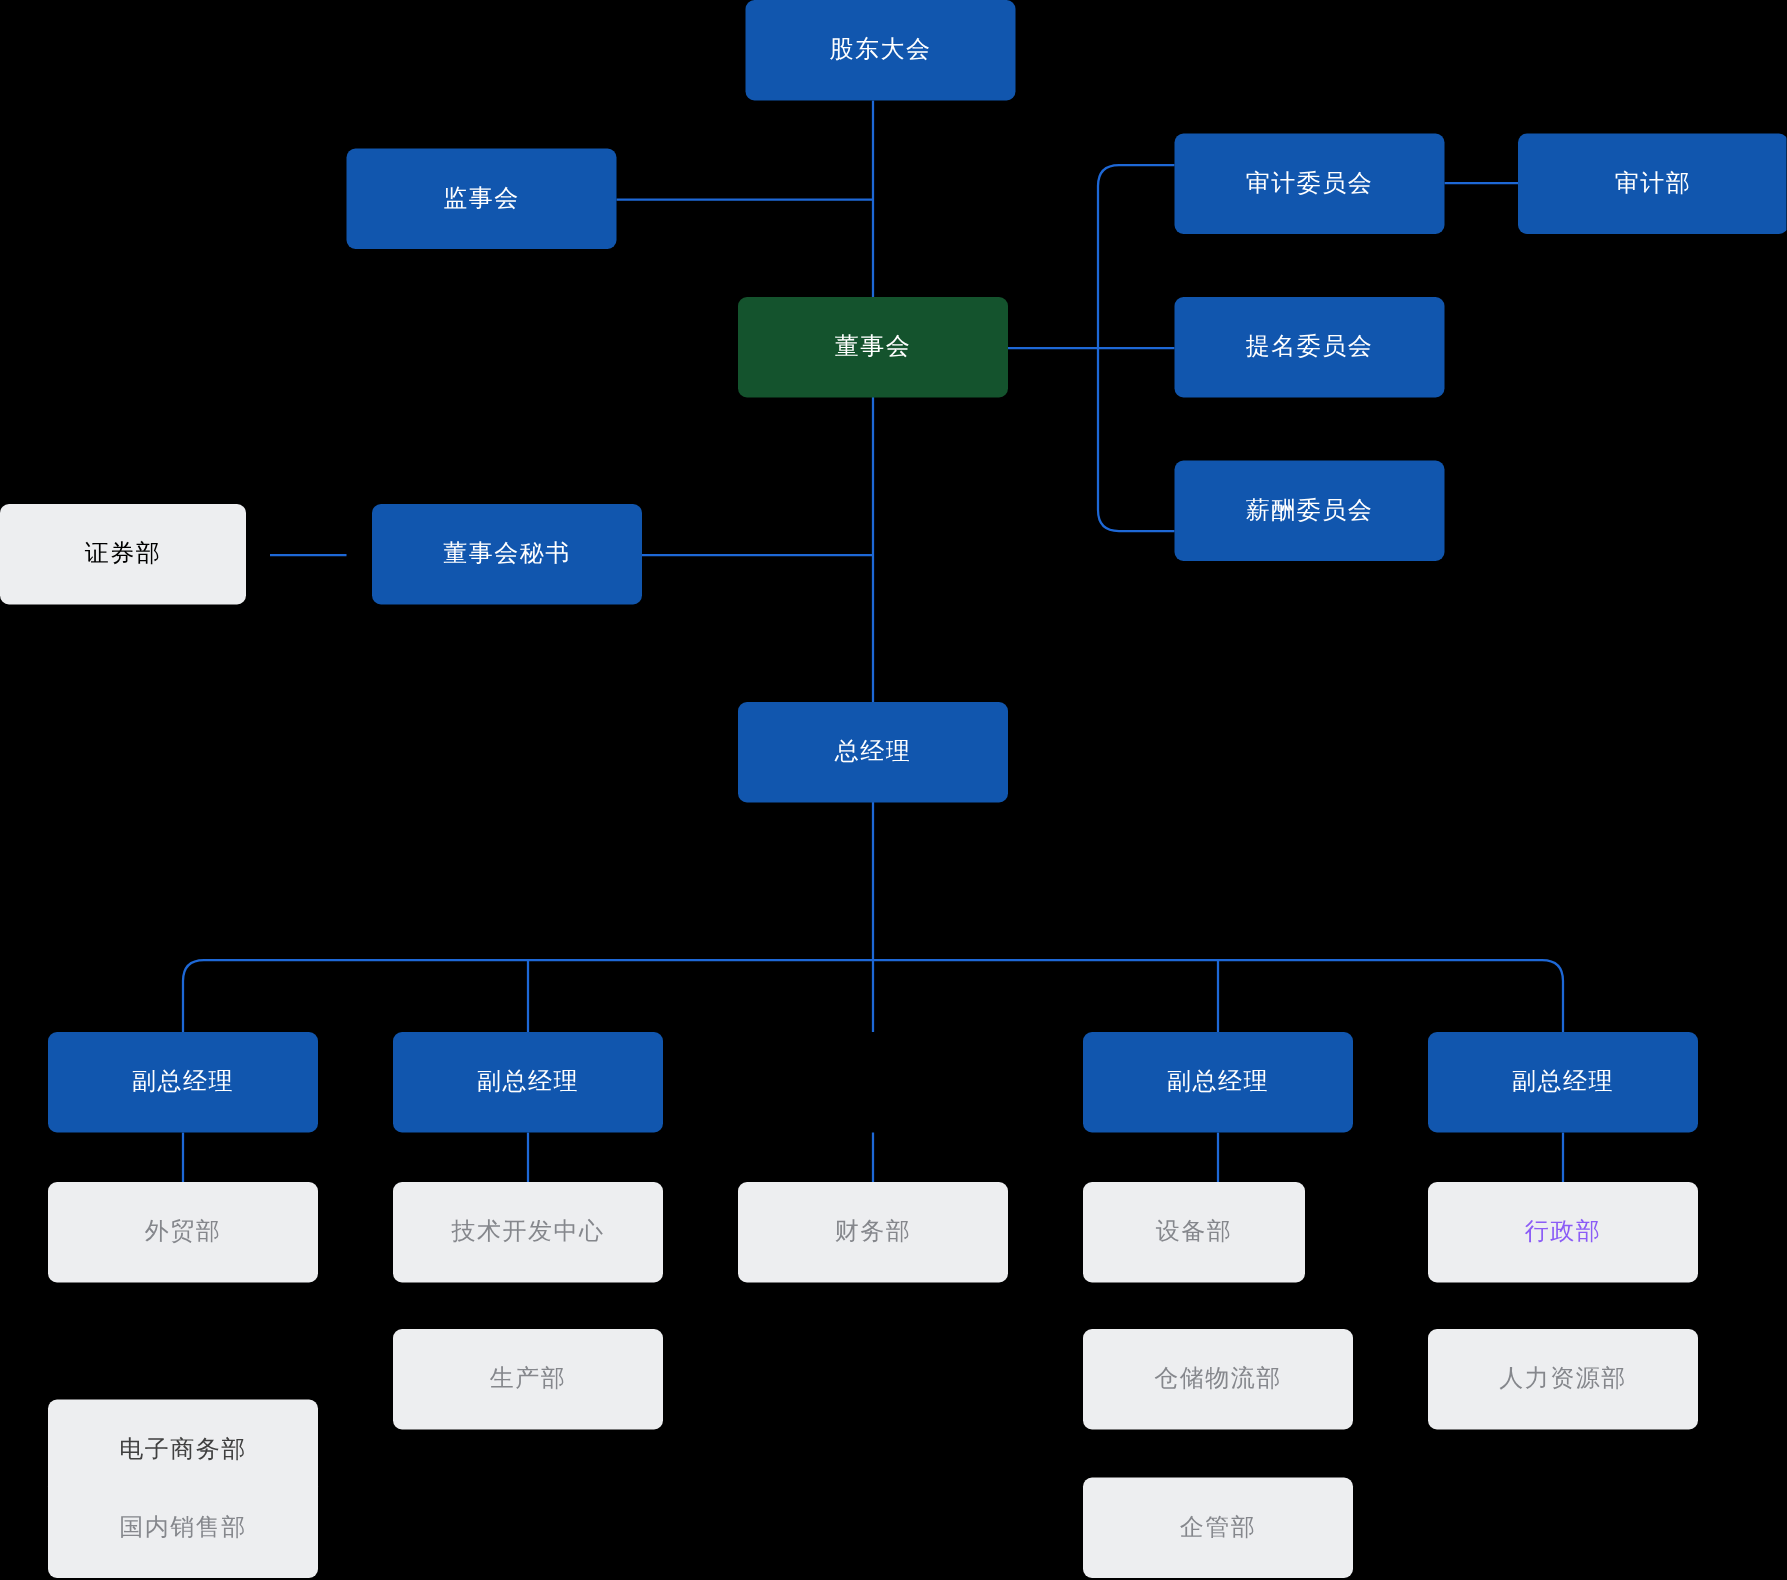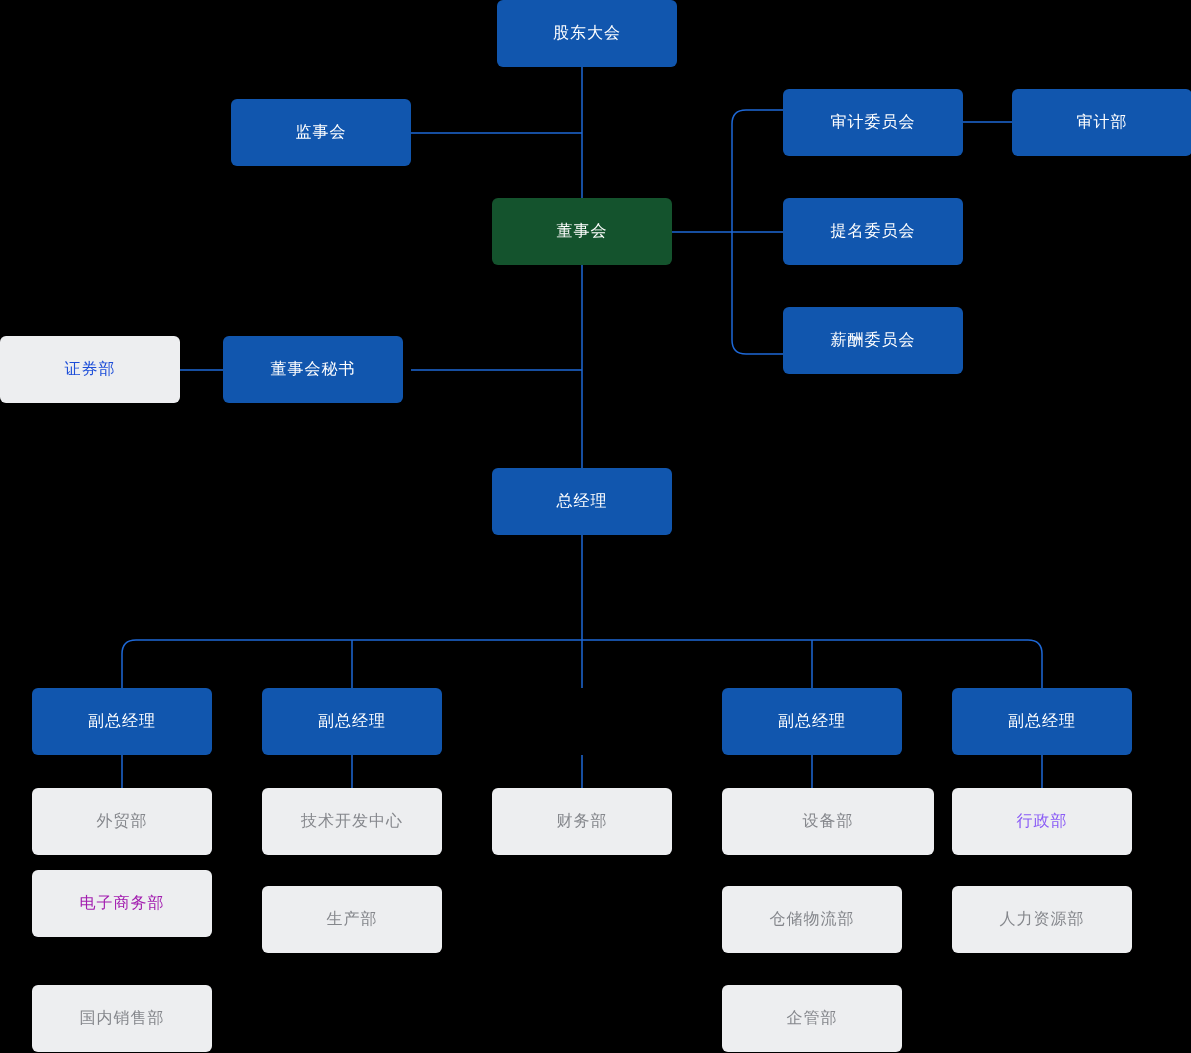--- a/index.html
+++ b/index.html
@@ -86,24 +86,24 @@
     </div>
     <div class="node primary" style="left: 492px; top: 198px; width: 180px; height: 67px; background: #14532d; color: rgb(255, 255, 255);">
       <span>董事会</span>
     </div>
     <div class="node primary" style="left: 783px; top: 198px; width: 180px; height: 67px; background: rgb(17, 86, 174); color: rgb(255, 255, 255);">
       <span>提名委员会</span>
     </div>
     <div class="node primary" style="left: 783px; top: 307px; width: 180px; height: 67px; background: rgb(17, 86, 174); color: rgb(255, 255, 255);">
       <span>薪酬委员会</span>
     </div>
-    <div class="node secondary" style="left: 0px; top: 336px; width: 180px; height: 67px; background: rgb(237, 238, 240); color: #1d4ed8;">
+    <div class="node secondary" style="left: 0px; top: 336px; width: 164px; height: 67px; background: rgb(237, 238, 240); color: #000000;">
       <span>证券部</span>
     </div>
-    <div class="node primary" style="left: 223px; top: 336px; width: 180px; height: 67px; background: rgb(17, 86, 174); color: rgb(255, 255, 255);">
+    <div class="node primary" style="left: 248px; top: 336px; width: 180px; height: 67px; background: rgb(17, 86, 174); color: rgb(255, 255, 255);">
       <span>董事会秘书</span>
     </div>
     <div class="node primary" style="left: 492px; top: 468px; width: 180px; height: 67px; background: rgb(17, 86, 174); color: rgb(255, 255, 255);">
       <span>总经理</span>
     </div>
     <div class="node primary" style="left: 32px; top: 688px; width: 180px; height: 67px; background: rgb(17, 86, 174); color: rgb(255, 255, 255);">
       <span>副总经理</span>
     </div>
     <div class="node primary" style="left: 262px; top: 688px; width: 180px; height: 67px; background: rgb(17, 86, 174); color: rgb(255, 255, 255);">
       <span>副总经理</span>
@@ -116,27 +116,27 @@
     </div>
     <div class="node secondary" style="left: 32px; top: 788px; width: 180px; height: 67px; background: rgb(237, 238, 240); color: rgb(133, 135, 140);">
       <span>外贸部</span>
     </div>
     <div class="node secondary" style="left: 262px; top: 788px; width: 180px; height: 67px; background: rgb(237, 238, 240); color: rgb(133, 135, 140);">
       <span>技术开发中心</span>
     </div>
     <div class="node secondary" style="left: 492px; top: 788px; width: 180px; height: 67px; background: rgb(237, 238, 240); color: rgb(133, 135, 140);">
       <span>财务部</span>
     </div>
-    <div class="node secondary" style="left: 722px; top: 788px; width: 212px; height: 67px; background: rgb(237, 238, 240); color: rgb(133, 135, 140);">
+    <div class="node secondary" style="left: 722px; top: 788px; width: 148px; height: 67px; background: rgb(237, 238, 240); color: rgb(133, 135, 140);">
       <span>设备部</span>
     </div>
     <div class="node secondary" style="left: 952px; top: 788px; width: 180px; height: 67px; background: rgb(237, 238, 240); color: #8b5cf6;">
       <span>行政部</span>
     </div>
-    <div class="node secondary" style="left: 32px; top: 870px; width: 180px; height: 67px; background: rgb(237, 238, 240); color: #a21caf;">
+    <div class="node secondary" style="left: 32px; top: 933px; width: 180px; height: 67px; background: rgb(237, 238, 240); color: #404040;">
       <span>电子商务部</span>
     </div>
     <div class="node secondary" style="left: 262px; top: 886px; width: 180px; height: 67px; background: rgb(237, 238, 240); color: rgb(133, 135, 140);">
       <span>生产部</span>
     </div>
     <div class="node secondary" style="left: 722px; top: 886px; width: 180px; height: 67px; background: rgb(237, 238, 240); color: rgb(133, 135, 140);">
       <span>仓储物流部</span>
     </div>
     <div class="node secondary" style="left: 952px; top: 886px; width: 180px; height: 67px; background: rgb(237, 238, 240); color: rgb(133, 135, 140);">
       <span>人力资源部</span>

